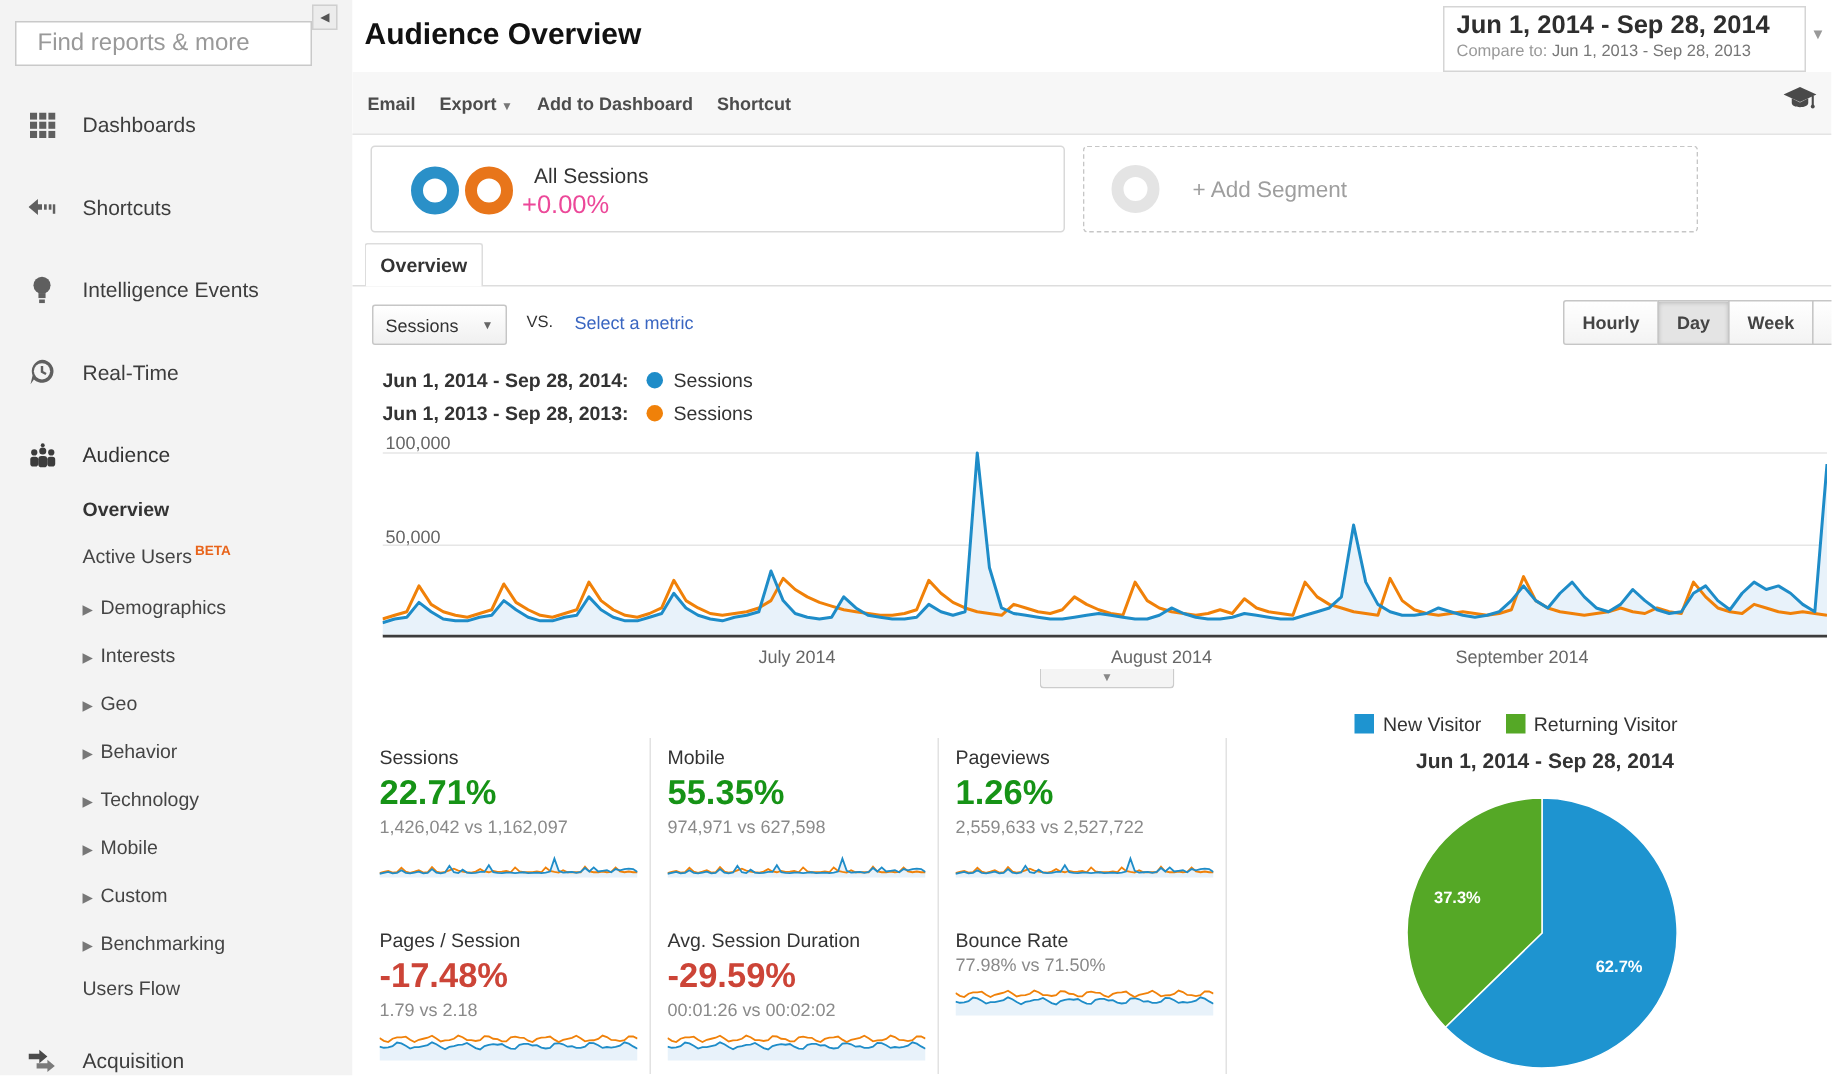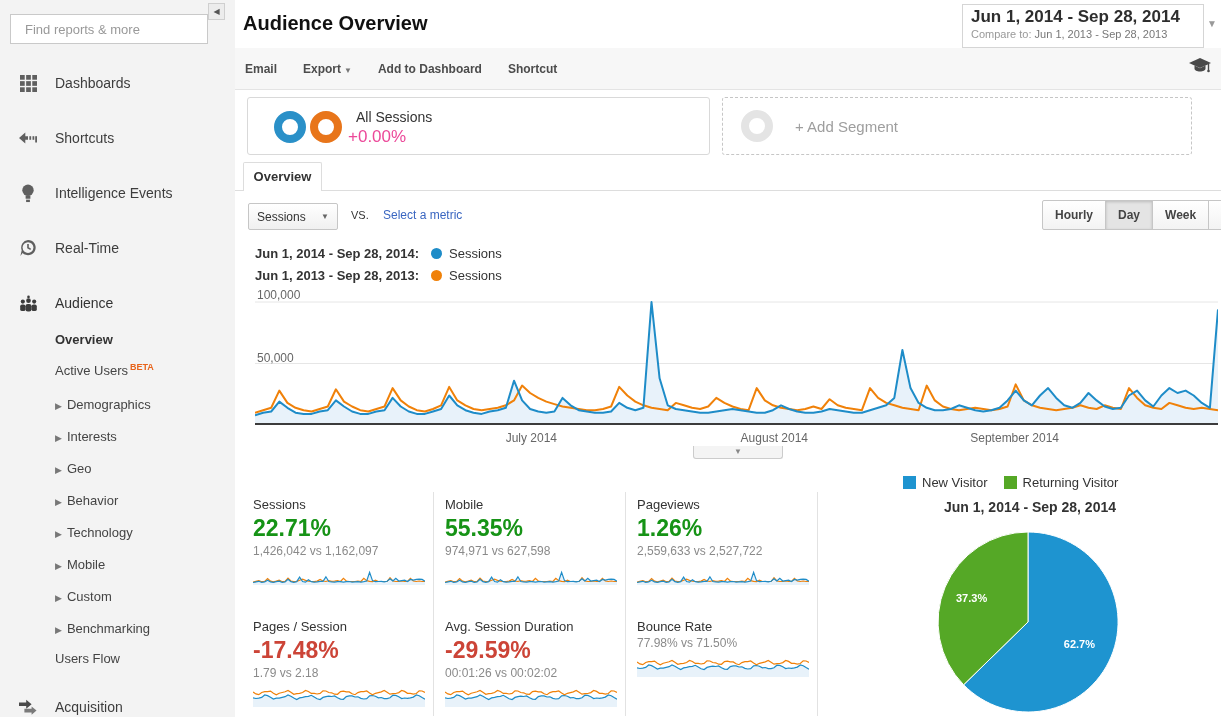--- a/index.html
+++ b/index.html
@@ -2,21 +2,21 @@
 <html><head>
 <meta charset="utf-8">
 <style>
   * { box-sizing: border-box; margin:0; padding:0; }
   html,body { width:1221px; height:717px; background:#fff; font-family:"Liberation Sans",sans-serif; overflow:hidden; position:relative; }
   .abs { position:absolute; }
 
   
   #sidebar { left:0; top:0; width:235px; height:717px; background:#f3f3f3; }
   #searchBox { left:10px; top:14px; width:198px; height:30px; background:#fff; border:1px solid #c9c9c9; display:flex; align-items:center; padding:0 8px; }
-  #searchBox input { border:none; outline:none; flex:1; font-size:13px; color:#4d7c0f; background:transparent; margin-left:6px; font-family:"Liberation Sans",sans-serif; }
+  #searchBox input { border:none; outline:none; flex:1; font-size:16px; color:#4d7c0f; background:transparent; margin-left:6px; font-family:"Liberation Sans",sans-serif; }
   #searchBox input::placeholder { color:#999; }
   #collapseBtn { left:208px; top:3px; width:17px; height:17px; background:#ececec; border:1px solid #cfcfcf; font-size:8px; color:#555; text-align:center; line-height:15px; cursor:pointer; }
   .navItem { position:absolute; left:0; width:235px; height:26px; display:flex; align-items:center; cursor:pointer; }
   .navItem .nicon { width:20px; height:20px; margin-left:18px; display:inline-flex; align-items:center; justify-content:center; }
   .navItem .nlabel { margin-left:17px; font-size:14px; color:#3d3d3d; }
   .subItem { position:absolute; left:55px; font-size:13px; color:#444; cursor:pointer; white-space:nowrap; }
   .subItem .tri { color:#777; font-size:9px; margin-right:5px; }
   .subItem.active { font-weight:bold; color:#333; }
   .beta { color:#e8641b; font-size:9px; font-weight:bold; vertical-align:super; margin-left:2px; }
 
@@ -24,31 +24,31 @@
   #main { left:235px; top:0; width:986px; height:717px; background:#fff; }
   #pageTitle { left:8px; top:12px; font-size:20px; font-weight:bold; color:#111; }
   #dateWidget { left:727px; top:4px; width:242px; height:44px; background:#fff; border:1px solid #d5d5d5; padding:2px 8px; cursor:pointer; }
   #dateBig { font-size:17px; font-weight:bold; color:#2e2e2e; letter-spacing:0; }
   #dateCompare { font-size:11px; color:#999; margin-top:1px; }
   #dateCompare .cmpRange { color:#777; }
   #dateChevron { left:972px; top:18px; color:#999; font-size:10px; }
 
   
   #toolbar { left:0; top:48px; width:986px; height:42px; background:#f7f7f7; border-bottom:1px solid #e4e4e4; display:flex; align-items:center; }
-  .tbItem { font-size:12px; font-weight:bold; color:#4c4c4c; margin-left:26px; cursor:pointer; }
+  .tbItem { font-size:12px; font-weight:bold; color:#4c4c4c; margin-left:16px; cursor:pointer; }
   .tbItem:first-child { margin-left:10px; }
   .tbItem .chv { font-size:8px; color:#777; margin-left:3px; }
   #gradCap { position:absolute; right:10px; top:10px; cursor:pointer; }
 
   
   #segAll { left:12px; top:97px; width:463px; height:58px; background:#fff; border:1px solid #d9d9d9; border-radius:3px; cursor:pointer; }
   .donut { position:absolute; width:32px; height:32px; border-radius:50%; border-style:solid; border-width:8px; background:transparent; }
   #segAllLabel { position:absolute; left:108px; top:11px; font-size:14px; color:#333; }
   #segAllDelta { position:absolute; left:100px; top:29px; font-size:17px; color:#ec4899; }
-  #segAdd { left:487px; top:97px; width:470px; height:58px; border:1px dashed #c6c6c6; border-radius:3px; display:flex; align-items:center; cursor:pointer; }
+  #segAdd { left:487px; top:97px; width:410px; height:58px; border:1px dashed #c6c6c6; border-radius:3px; display:flex; align-items:center; cursor:pointer; }
   #segAdd .donut { position:static; border-color:#e4e4e4; margin-left:18px; }
   #segAddLabel { font-size:15px; color:#9e9e9e; margin-left:22px; }
 
   
   #tabLine { left:0; top:190px; width:986px; height:1px; background:#ddd; }
   #tabOverview { left:8px; top:162px; width:79px; height:29px; background:#fff; border:1px solid #ddd; border-bottom:none; border-radius:2px 2px 0 0; font-size:13px; font-weight:bold; color:#333; text-align:center; line-height:28px; z-index:2; cursor:pointer; }
   #metricSelect { left:13px; top:203px; width:90px; height:27px; background:linear-gradient(#fff,#f0f0f0); border:1px solid #c6c6c6; border-radius:2px; font-size:12px; color:#333; display:flex; align-items:center; padding:0 8px; cursor:pointer; }
   #metricSelect .chv { margin-left:auto; font-size:8px; color:#666; }
   #vsLabel { left:116px; top:209px; font-size:11px; color:#333; }
   #selMetricLink { left:148px; top:208px; font-size:12px; color:#3a66c1; cursor:pointer; }

